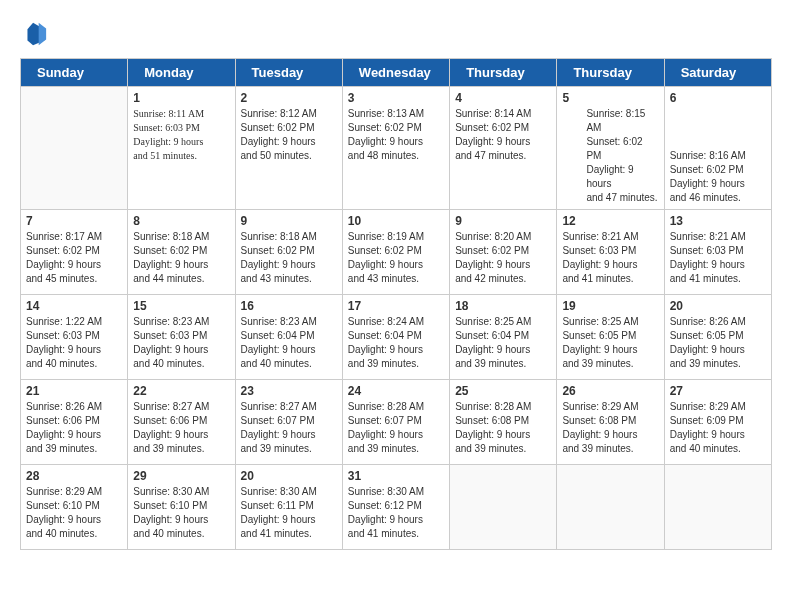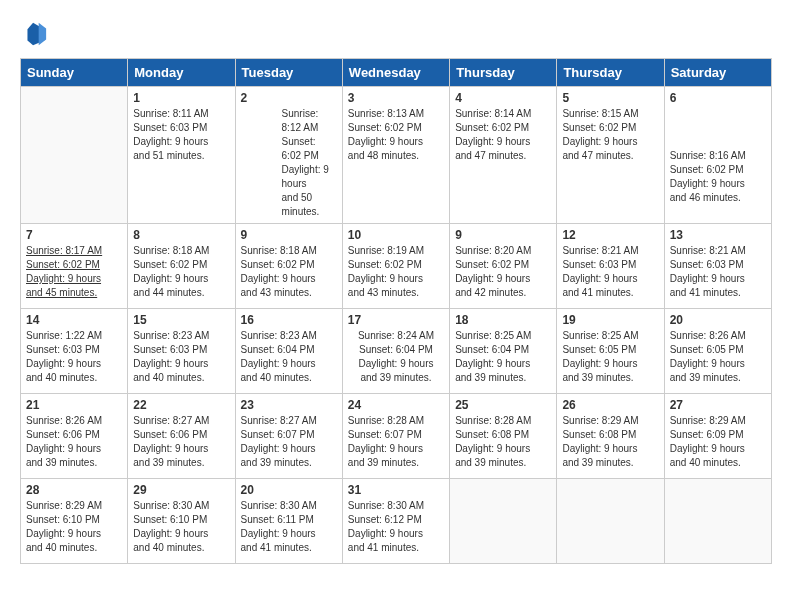--- a/index.html
+++ b/index.html
@@ -39,21 +39,21 @@
     }
     table {
       width: 100%;
       border-collapse: collapse;
       border: 1px solid #ccc;
     }
     thead tr th {
       background-color: #1a5fa8;
       color: #fff;
       font-size: 13px;
-      padding: 6px 6px;
+      padding: 6px 16px;
       text-align: left;
       border: 1px solid #ccc;
     }
     tbody tr td {
       vertical-align: top;
       border: 1px solid #ccc;
       padding: 4px 5px;
       font-size: 10.5px;
       color: #333;
       width: calc(100% / 7);
@@ -105,65 +105,65 @@
         <th>Thursday</th>
         <th>Thursday</th>
         <th>Saturday</th>
       </tr>
   </thead>
   <tbody id="calendar-body">
   <tr>
         <td class="empty-cell"></td>
         <td>
           <span class="day-num">1</span>
-          <div class="day-info" style="white-space: pre-line;">Sunrise: 8:11 AM
+          <div class="day-info" style="white-space: pre-line; font-family: Liberation Serif, serif;">Sunrise: 8:11 AM
 Sunset: 6:03 PM
 Daylight: 9 hours
 and 51 minutes.</div>
         </td>
         <td>
           <span class="day-num">2</span>
-          <div class="day-info" style="white-space: pre-line; margin-left: 41px;">Sunrise: 8:12 AM
+          <div class="day-info" style="white-space: pre-line;">Sunrise: 8:12 AM
 Sunset: 6:02 PM
 Daylight: 9 hours
 and 50 minutes.</div>
         </td>
         <td>
           <span class="day-num">3</span>
           <div class="day-info" style="white-space: pre-line;">Sunrise: 8:13 AM
 Sunset: 6:02 PM
 Daylight: 9 hours
 and 48 minutes.</div>
         </td>
         <td>
           <span class="day-num">4</span>
           <div class="day-info" style="white-space: pre-line;">Sunrise: 8:14 AM
 Sunset: 6:02 PM
 Daylight: 9 hours
 and 47 minutes.</div>
         </td>
         <td>
           <span class="day-num">5</span>
-          <div class="day-info" style="white-space: pre-line;">Sunrise: 8:15 AM
+          <div class="day-info" style="white-space: pre-line; margin-left: 24px;">Sunrise: 8:15 AM
 Sunset: 6:02 PM
 Daylight: 9 hours
 and 47 minutes.</div>
         </td>
         <td>
           <span class="day-num">6</span>
           <div class="day-info" style="white-space: pre-line; margin-top: 44px;">Sunrise: 8:16 AM
 Sunset: 6:02 PM
 Daylight: 9 hours
 and 46 minutes.</div>
         </td>
       </tr>
       <tr>
         <td>
           <span class="day-num">7</span>
-          <div class="day-info" style="white-space: pre-line; text-decoration: underline;">Sunrise: 8:17 AM
+          <div class="day-info" style="white-space: pre-line;">Sunrise: 8:17 AM
 Sunset: 6:02 PM
 Daylight: 9 hours
 and 45 minutes.</div>
         </td>
         <td>
           <span class="day-num">8</span>
           <div class="day-info" style="white-space: pre-line;">Sunrise: 8:18 AM
 Sunset: 6:02 PM
 Daylight: 9 hours
 and 44 minutes.</div>
@@ -221,21 +221,21 @@
         </td>
         <td>
           <span class="day-num">16</span>
           <div class="day-info" style="white-space: pre-line;">Sunrise: 8:23 AM
 Sunset: 6:04 PM
 Daylight: 9 hours
 and 40 minutes.</div>
         </td>
         <td>
           <span class="day-num">17</span>
-          <div class="day-info" style="white-space: pre-line; text-align: center;">Sunrise: 8:24 AM
+          <div class="day-info" style="white-space: pre-line;">Sunrise: 8:24 AM
 Sunset: 6:04 PM
 Daylight: 9 hours
 and 39 minutes.</div>
         </td>
         <td>
           <span class="day-num">18</span>
           <div class="day-info" style="white-space: pre-line;">Sunrise: 8:25 AM
 Sunset: 6:04 PM
 Daylight: 9 hours
 and 39 minutes.</div>

